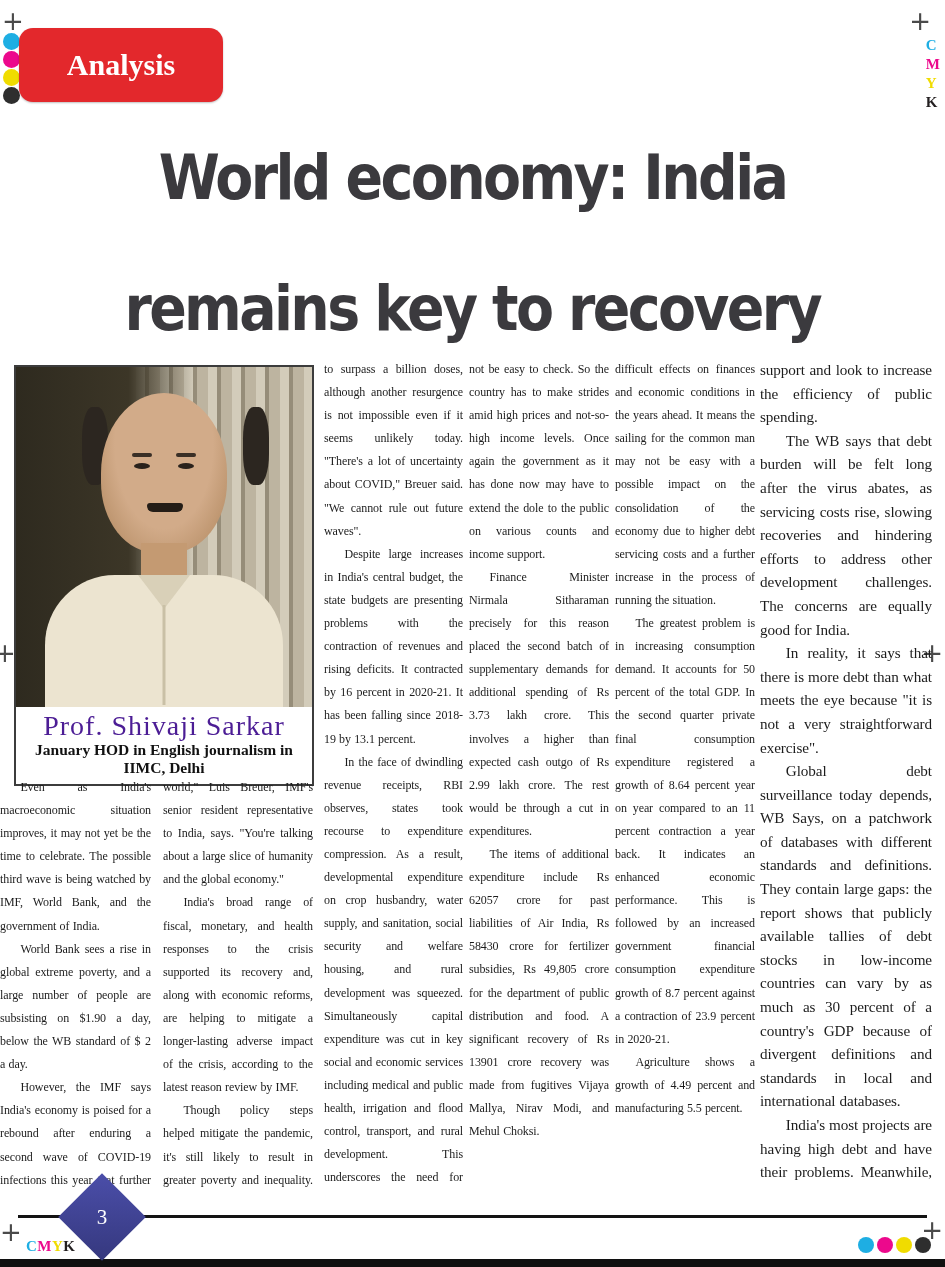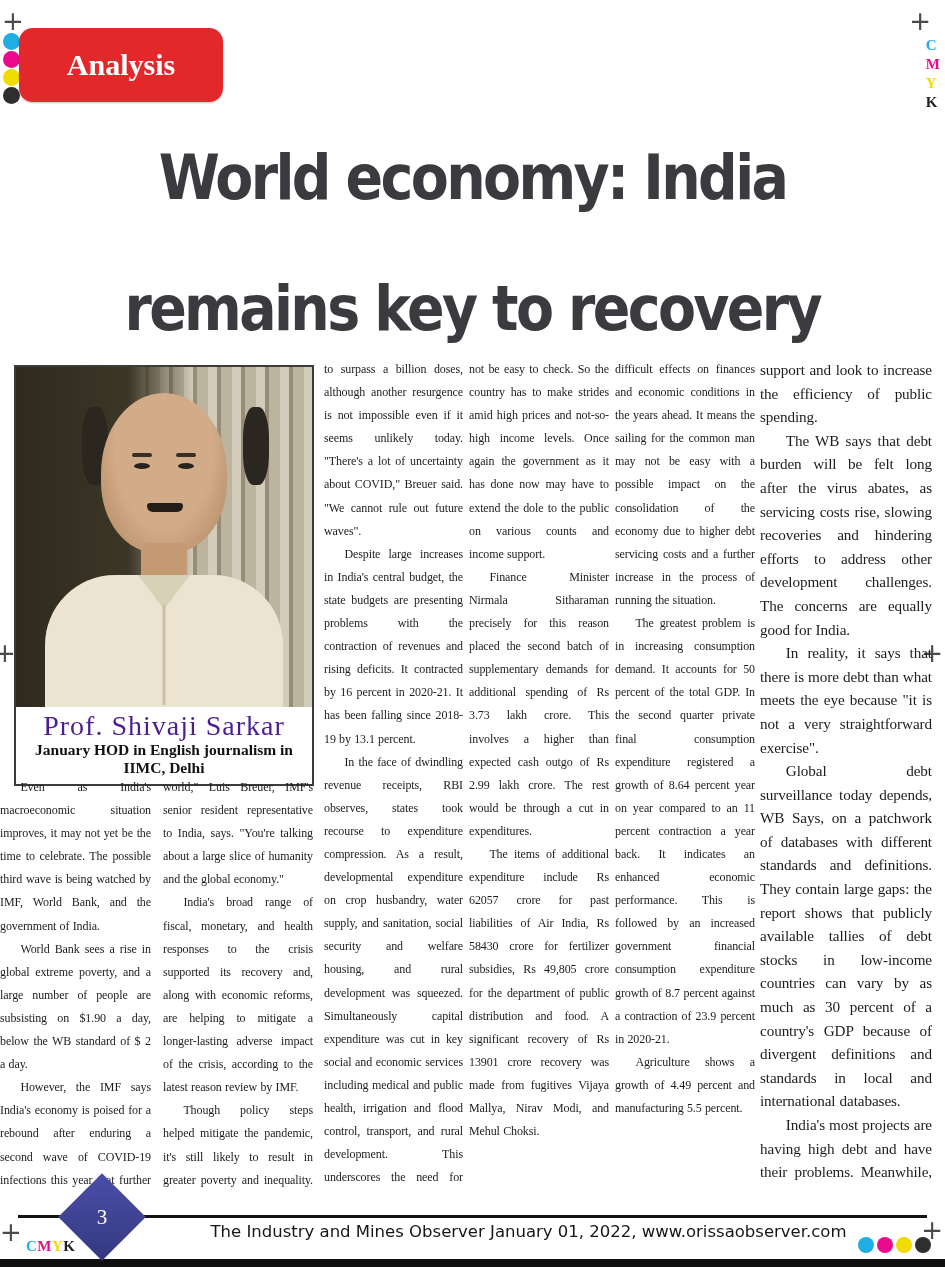--- a/index.html
+++ b/index.html
@@ -167,21 +167,20 @@
     <p>In reality, it says that there is more debt than what meets the eye because "it is not a very straightforward exercise".</p>
     <p>Global debt surveillance today depends, WB Says, on a patchwork of databases with different standards and definitions. They contain large gaps: the report shows that publicly available tallies of debt stocks in low-income countries can vary by as much as 30 percent of a country's GDP because of divergent definitions and standards in local and international databases.</p>
     <p>India's most projects are having high debt and have their problems. Meanwhile, the continuing farmer agitations in various ways in Ghaziabad, Noida, and elsewhere in northern India may have their impact.</p>
 
   </div>
 
   <div class="footer-rule"></div>
   <div class="diamond">
     <span>3</span>
   </div>
-  <div class="publine">The Industry and Mines Observer January 01, 2022, www.orissaobserver.com</div>
 
   <div class="cmyk-bl"><span class="c-cyan">C</span><span class="c-mag">M</span><span class="c-yel">Y</span><span class="c-blk">K</span></div>
 
   <div class="dotrow">
     <div class="dot" style="background:#1eaee3"></div>
     <div class="dot" style="background:#ec098c"></div>
     <div class="dot" style="background:#f0dc00"></div>
     <div class="dot" style="background:#2e2e2e"></div>
   </div>
 

